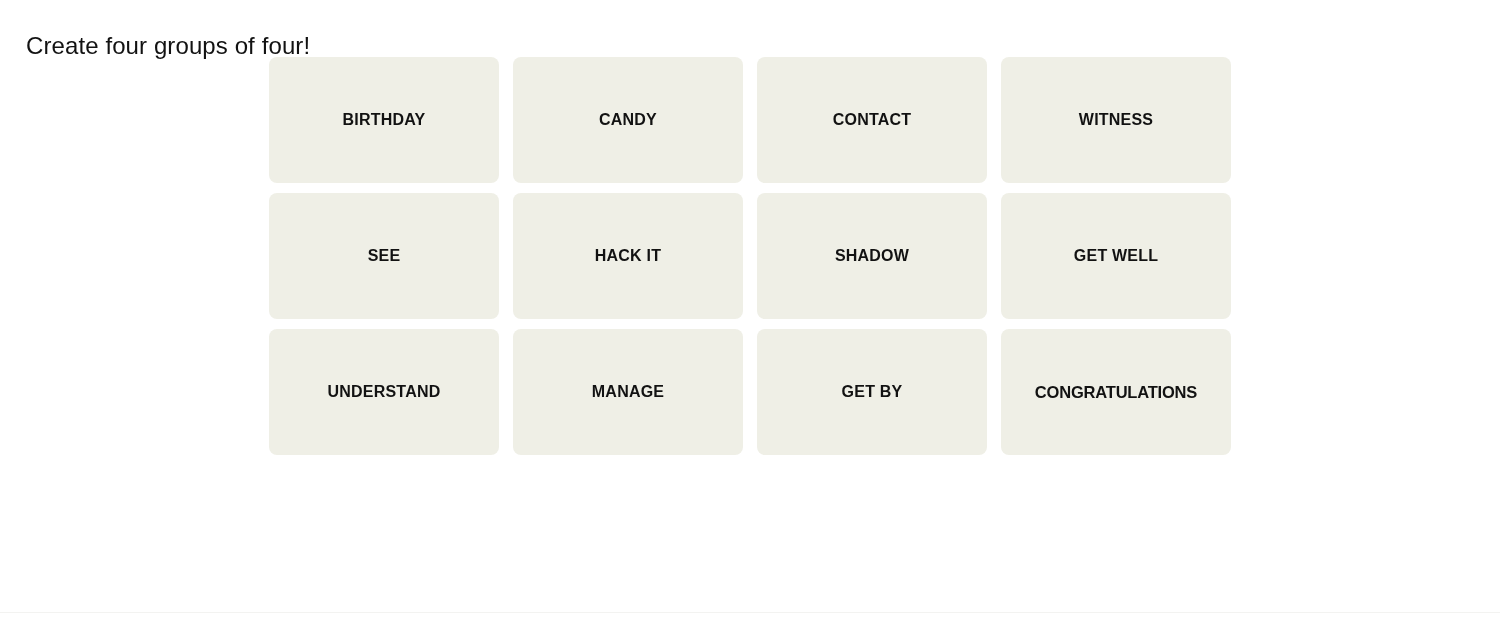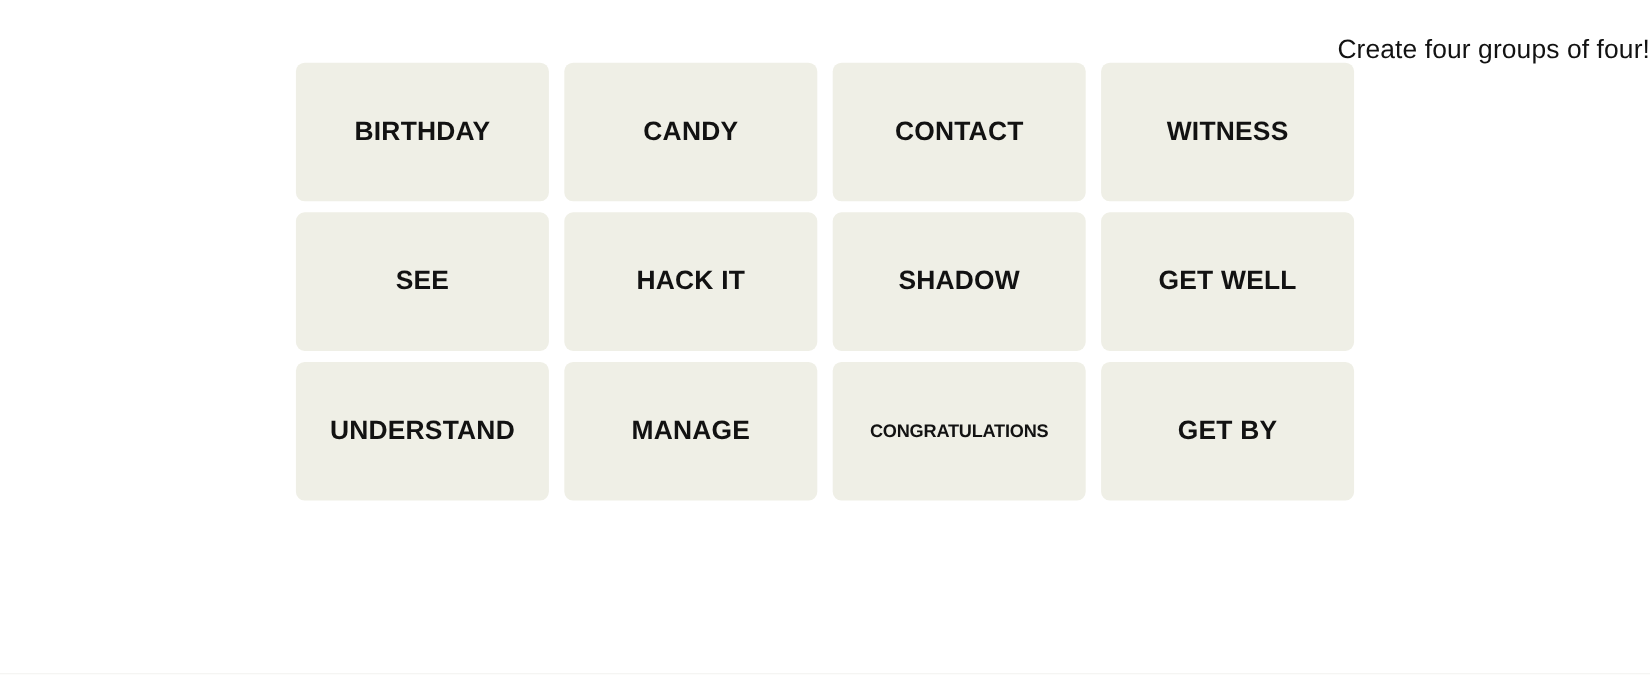--- a/index.html
+++ b/index.html
@@ -20,24 +20,25 @@
     width: 1500px;
     height: 619px;
     position: relative;
     background: #ffffff;
     box-sizing: border-box;
   }
 
   
   .title-row {
     width: 100%;
-    text-align: right;
+    text-align: left;
     padding-top: 16px;
     height: 48px;
     box-sizing: border-box;
+    padding-left: 26px;
   }
   .title {
     font-family: "Liberation Sans", sans-serif;
     font-size: 24px;
     font-weight: 400;
     color: #121212;
     letter-spacing: 0.1px;
     line-height: 28px;
     display: inline-block;
   }
@@ -69,21 +70,21 @@
     padding: 0 6px;
     box-sizing: border-box;
     user-select: none;
     -webkit-user-select: none;
     overflow: hidden;
   }
 
   .tile-label {
     font-family: "Liberation Sans", sans-serif;
     font-weight: 700;
-    font-size: 24px;
+    font-size: 16px;
     line-height: 26px;
     letter-spacing: 0.2px;
     color: #121212;
     text-align: center;
     text-transform: uppercase;
     white-space: nowrap;
   }
   .tile-label.size-xs {
     font-size: 16.5px;
     letter-spacing: -0.2px;
@@ -135,23 +136,23 @@
         <button class="tile">
           <span class="tile-label">GET WELL</span>
         </button>
         <button class="tile">
           <span class="tile-label">UNDERSTAND</span>
         </button>
         <button class="tile">
           <span class="tile-label">MANAGE</span>
         </button>
         <button class="tile">
-          <span class="tile-label size-xs">CONGRATULATIONS</span>
+          <span class="tile-label">GET BY</span>
         </button>
         <button class="tile">
-          <span class="tile-label">GET BY</span>
+          <span class="tile-label size-xs">CONGRATULATIONS</span>
         </button>
       </div>
   </div>
 
   <div class="bottom-rule"></div>
 
 </div>
 
 </body></html>

